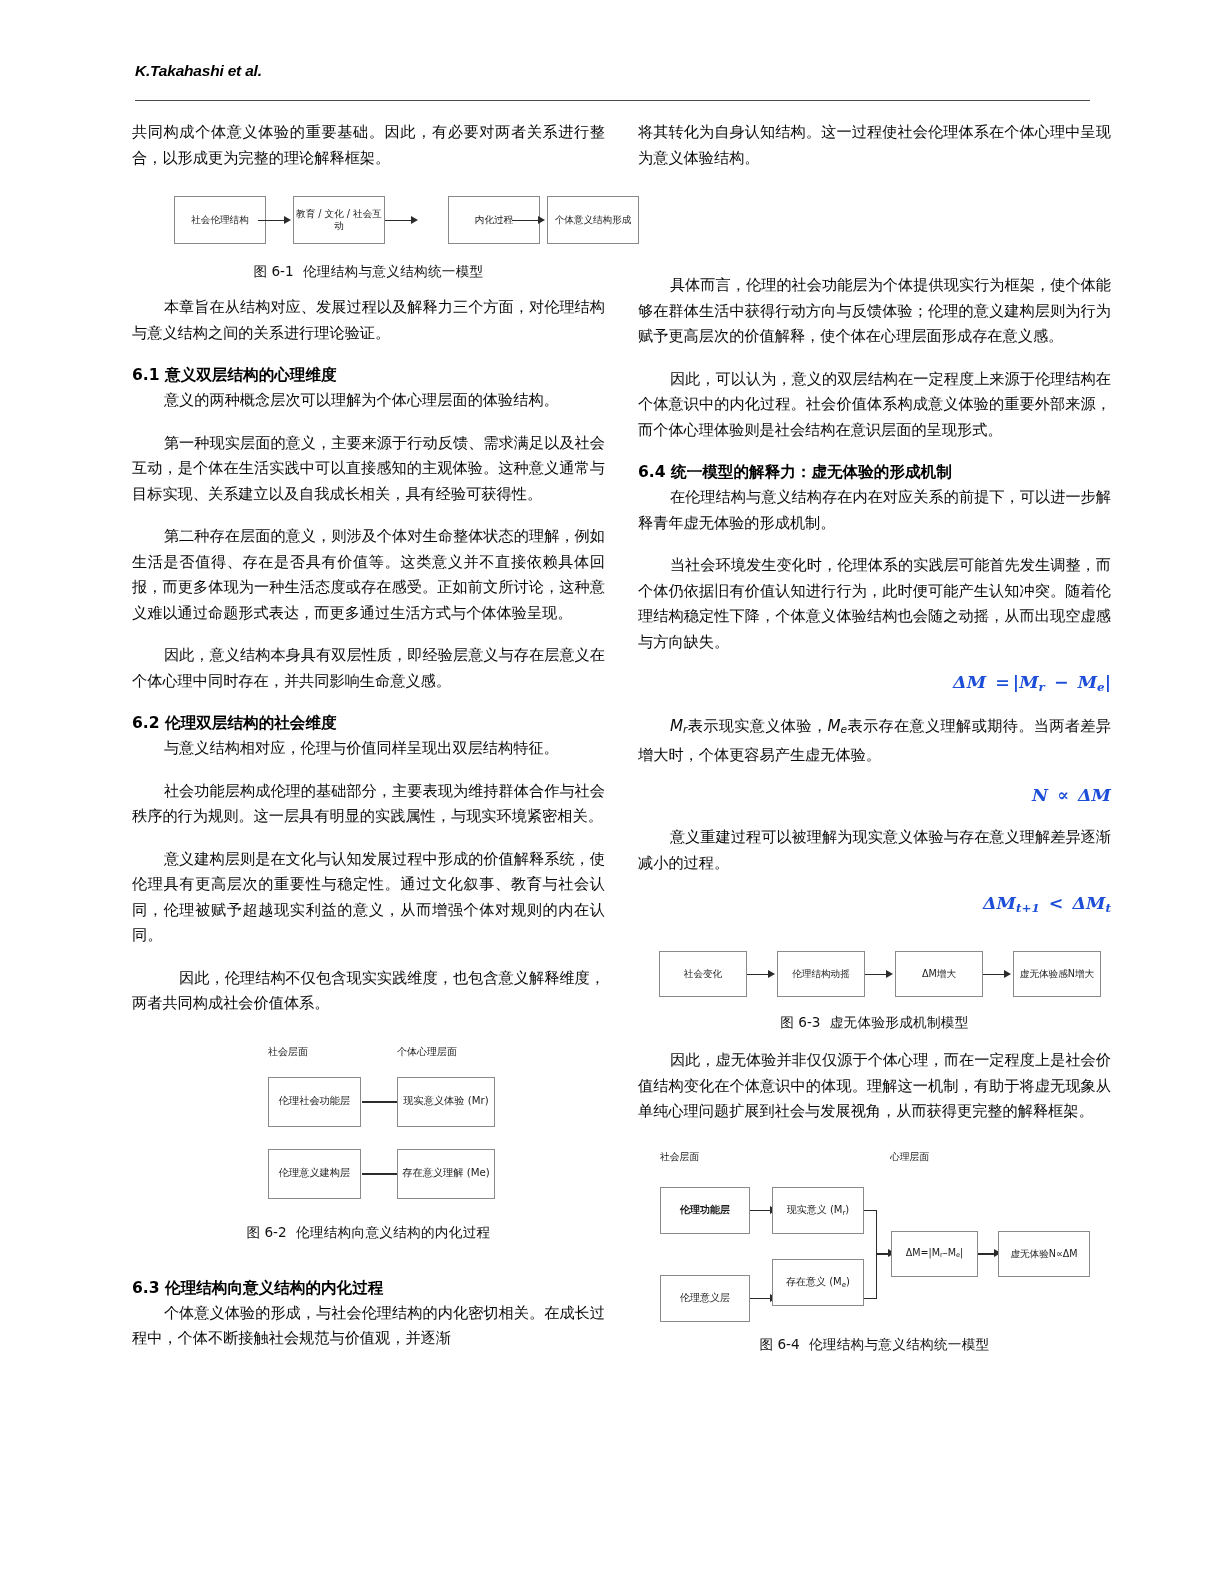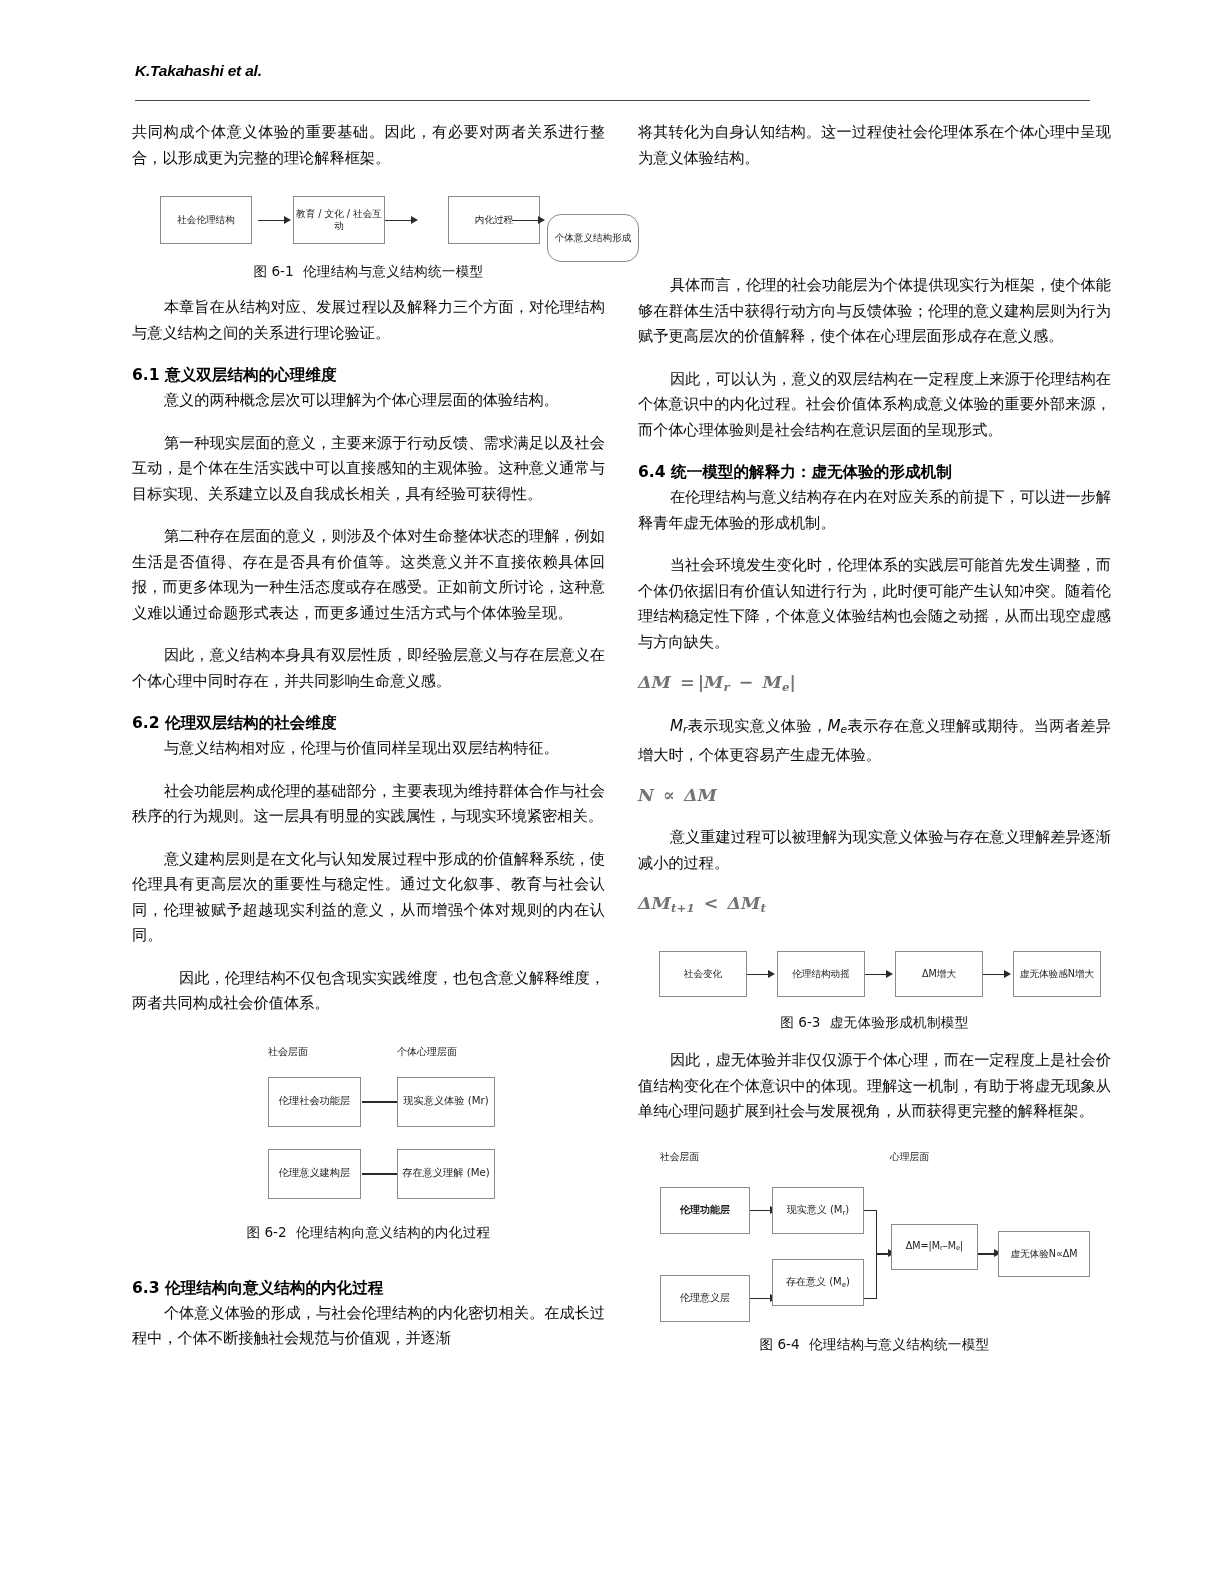--- a/index.html
+++ b/index.html
@@ -71,26 +71,26 @@
     font-family: "DejaVu Sans", sans-serif;
     font-weight: bold;
     font-size: 15.6px;
     line-height: 24px;
     color: #000;
   }
 
   
   .formula {
     margin: 14px 0 20px 0;
-    text-align: left;
+    text-align: right;
     font-family: "DejaVu Serif", serif;
     font-style: italic;
     font-weight: bold;
     font-size: 17.5px;
-    color: #737373;
+    color: #1d4ed8;
   }
   .formula .up { font-style: italic; }
   .formula sub {
     font-size: 0.68em;
     font-style: italic;
     vertical-align: -0.25em;
   }
   .formula .op {
     font-style: normal;
     padding: 0 3px;
@@ -148,39 +148,39 @@
 
   <div class="runhead">K.Takahashi et al.</div>
   <div class="rule"></div>
 
   <div class="col col-left">
 
     <p class="body noindent">共同构成个体意义体验的重要基础。因此，有必要对两者关系进行整合，以形成更为完整的理论解释框架。</p>
 
     <div class="figure">
       <div class="fcanvas" style="height:68px;">
-        <div class="fbox" style="left:28px; top:8px; width:92px; height:48px; font-size:9.6px;">
+        <div class="fbox" style="left:42px; top:8px; width:92px; height:48px; font-size:9.6px;">
           <span>社会伦理结构</span>
         </div>
         <div class="fline" style="left:126px; top:31.5px; width:28px; height:1.6px;"></div>
         <div class="fhead" style="left:152px; top:27.7px;"></div>
 
         <div class="fbox" style="left:161px; top:8px; width:92px; height:48px; font-size:9.6px;align-items:center;">
           <span>教育 / 文化 / 社会互动</span>
         </div>
         <div class="fline" style="left:253px; top:31.5px; width:28px; height:1.6px;"></div>
         <div class="fhead" style="left:279px; top:27.7px;"></div>
 
         <div class="fbox" style="left:288px; top:8px; width:92px; height:48px; font-size:9.6px;margin-left:28px;">
           <span>内化过程</span>
         </div>
         <div class="fline" style="left:380px; top:31.5px; width:28px; height:1.6px;"></div>
         <div class="fhead" style="left:406px; top:27.7px;"></div>
 
-        <div class="fbox" style="left:415px; top:26px; width:92px; height:48px; font-size:9.6px;border-radius:14px;">
+        <div class="fbox" style="left:415px; top:8px; width:92px; height:48px; font-size:9.6px;">
           <span>个体意义结构形成</span>
         </div>
       </div>
       <div class="figcap">
         <span class="num">图 6-1</span>&nbsp;&nbsp;<span>伦理结构与意义结构统一模型</span>
       </div>
     </div>
 
     <p class="body indent">本章旨在从结构对应、发展过程以及解释力三个方面，对伦理结构与意义结构之间的关系进行理论验证。</p>
 
@@ -334,21 +334,21 @@
         <div class="fbox" style="left:134px; top:112px; width:92px; height:47px; font-size:10px;">
           <span><span>存在意义 (M</span><sub class="tiny">e</sub><span>)</span></span>
         </div>
 
         <div class="fline" style="left:226px; top:63px; width:13px; height:1.4px;"></div>
         <div class="fline" style="left:226px; top:151px; width:13px; height:1.4px;"></div>
         <div class="fline" style="left:238px; top:63px; width:1.4px; height:89px;"></div>
         <div class="fline" style="left:238px; top:106.5px; width:14px; height:1.4px;"></div>
         <div class="fhead" style="left:250px; top:102.7px;"></div>
 
-        <div class="fbox" style="left:253px; top:77px; width:87px; height:46px; font-size:9.6px;text-align:right;">
+        <div class="fbox" style="left:253px; top:84px; width:87px; height:46px; font-size:9.6px;text-align:right;">
           <span><span>ΔM=|M</span><sub class="tiny">r</sub><span>–M</span><sub class="tiny">e</sub><span>|</span></span>
         </div>
 
         <div class="fline" style="left:340px; top:106.5px; width:18px; height:1.4px;"></div>
         <div class="fhead" style="left:356px; top:102.7px;"></div>
 
         <div class="fbox" style="left:360px; top:84px; width:92px; height:46px; font-size:9.6px;">
           <span>虚无体验N∝ΔM</span>
         </div>
       </div>

